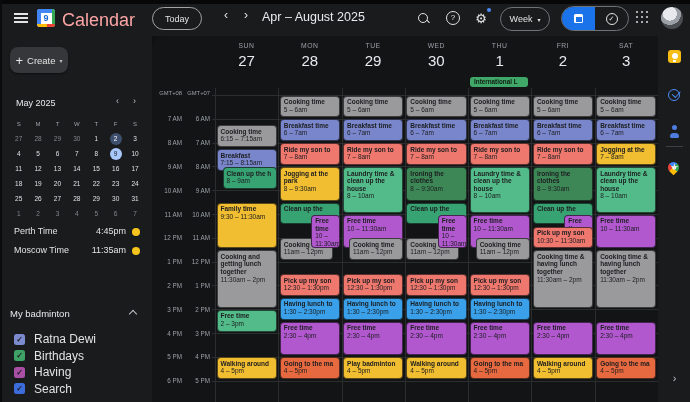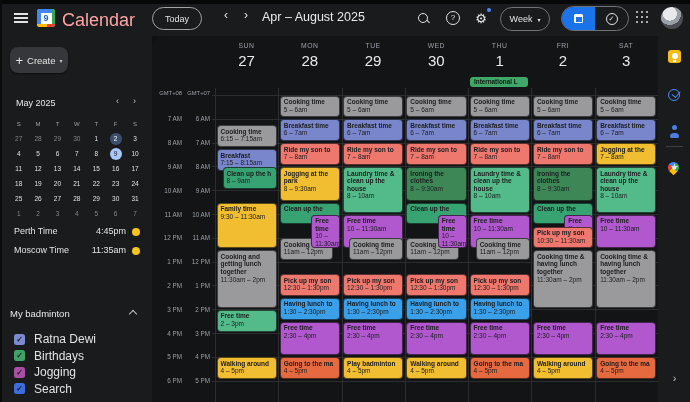--- a/index.html
+++ b/index.html
@@ -329,21 +329,21 @@
       <div class="cal-item" style="top: 296px;">
         <div class="cal-cb" style="background: rgb(124, 138, 206);">✓</div>
         <div class="cal-lbl">Ratna Dewi</div>
       </div>
       <div class="cal-item" style="top: 312.5px;">
         <div class="cal-cb" style="background: rgb(63, 163, 104);">✓</div>
         <div class="cal-lbl">Birthdays</div>
       </div>
       <div class="cal-item" style="top: 329px;">
         <div class="cal-cb" style="background: rgb(169, 79, 164);">✓</div>
-        <div class="cal-lbl">Jogging</div>
+        <div class="cal-lbl">Having</div>
       </div>
       <div class="cal-item" style="top: 345.5px;">
         <div class="cal-cb" style="background: rgb(61, 109, 220);">✓</div>
         <div class="cal-lbl">Search</div>
       </div>
     </div>
 </div>
 
 <div class="panel">
   <div id="week-header">

